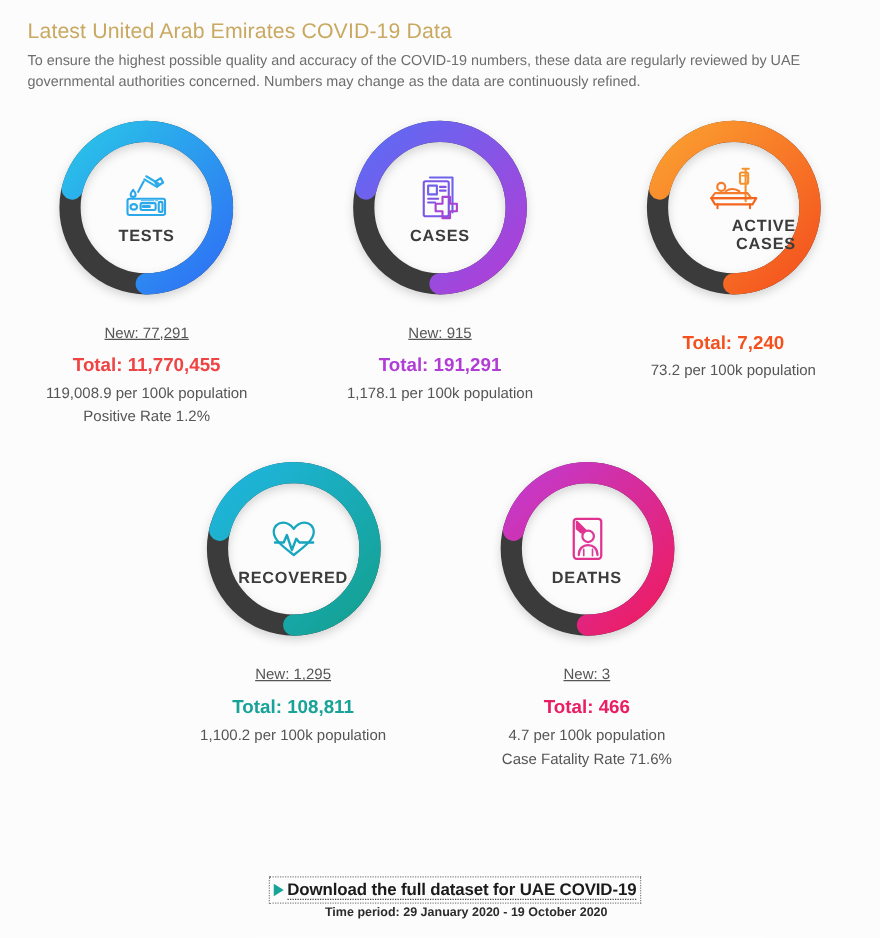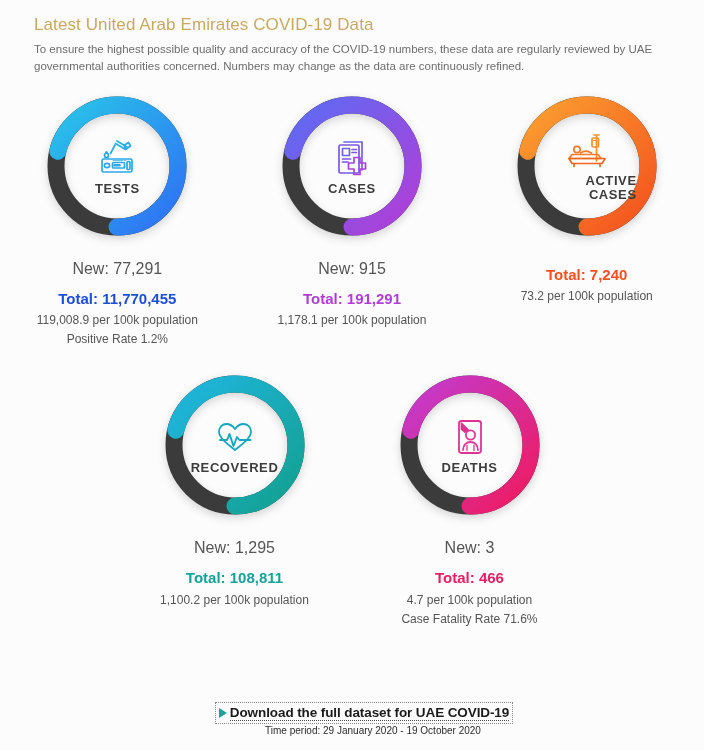--- a/index.html
+++ b/index.html
@@ -16,21 +16,21 @@
     background: #fdfdfd;
   }
   .page {
     position: absolute;
     inset: 0;
     background: #fcfcfc;
   }
 
   
   .header {
-    padding: 14px 18px 0 34px;
+    padding: 14px 18px 0 22px;
   }
   .page-title {
     font-size: 17px;
     font-weight: 400;
     color: #c9a961;
     letter-spacing: 0.1px;
     margin: 0 0 6px 0;
     line-height: 1.25;
   }
   .page-desc {
@@ -102,22 +102,23 @@
   }
   .donut-label.two-line { margin-top: -1px; }
 
   
   .stats {
     margin-top: 16px;
     text-align: center;
     line-height: 1.5;
   }
   .stat-new {
-    font-size: 16px;
+    font-size: 12px;
     color: #555555;
+    text-decoration: underline;
   }
   .stat-total {
     font-size: 15px;
     font-weight: bold;
     margin-top: 7px;
   }
   .stat-sub {
     font-size: 12px;
     color: #555555;
     margin-top: 1px;
@@ -151,21 +152,21 @@
   .download-text {
     font-size: 13.5px;
     font-weight: bold;
     color: #1b1b1b;
     border-bottom: 1px dotted #4a4a4a;
     letter-spacing: -0.1px;
   }
   .time-period {
     margin-top: 3px;
     font-size: 10px;
-    font-weight: normal;
+    font-weight: bold;
     color: #2b2b2b;
     margin-left: 18px;
   }
 </style>
 </head>
 <body>
 
 <div class="page">
 
   <div class="header">
@@ -202,21 +203,21 @@
                 <path d="M20.5 27.2 h5" stroke-width="2.4"></path>
                 <rect x="33" y="23.5" width="3" height="8" rx="1"></rect>
                 <path d="M19 22.5 h10 M30.5 22.5 h1.5" stroke-width="1" opacity=".7"></path>
               </svg>
             </div>
             <div class="donut-label">TESTS</div>
           </div>
         </div>
         <div class="stats">
           <div class="stat-new">New: 77,291</div>
-          <div class="stat-total" style="color:#1d4ed8">Total: 11,770,455</div>
+          <div class="stat-total" style="color:#ef4444">Total: 11,770,455</div>
           <div class="stat-sub">119,008.9 per 100k population</div>
           <div class="stat-sub">Positive Rate 1.2%</div>
         </div>
       </div>
 
       <div class="card">
         <div class="donut-wrap">
           <svg class="donut-svg" viewBox="0 0 150 150">
             <defs>
               <linearGradient id="gCases" x1="1" y1="1" x2="0" y2="0">

